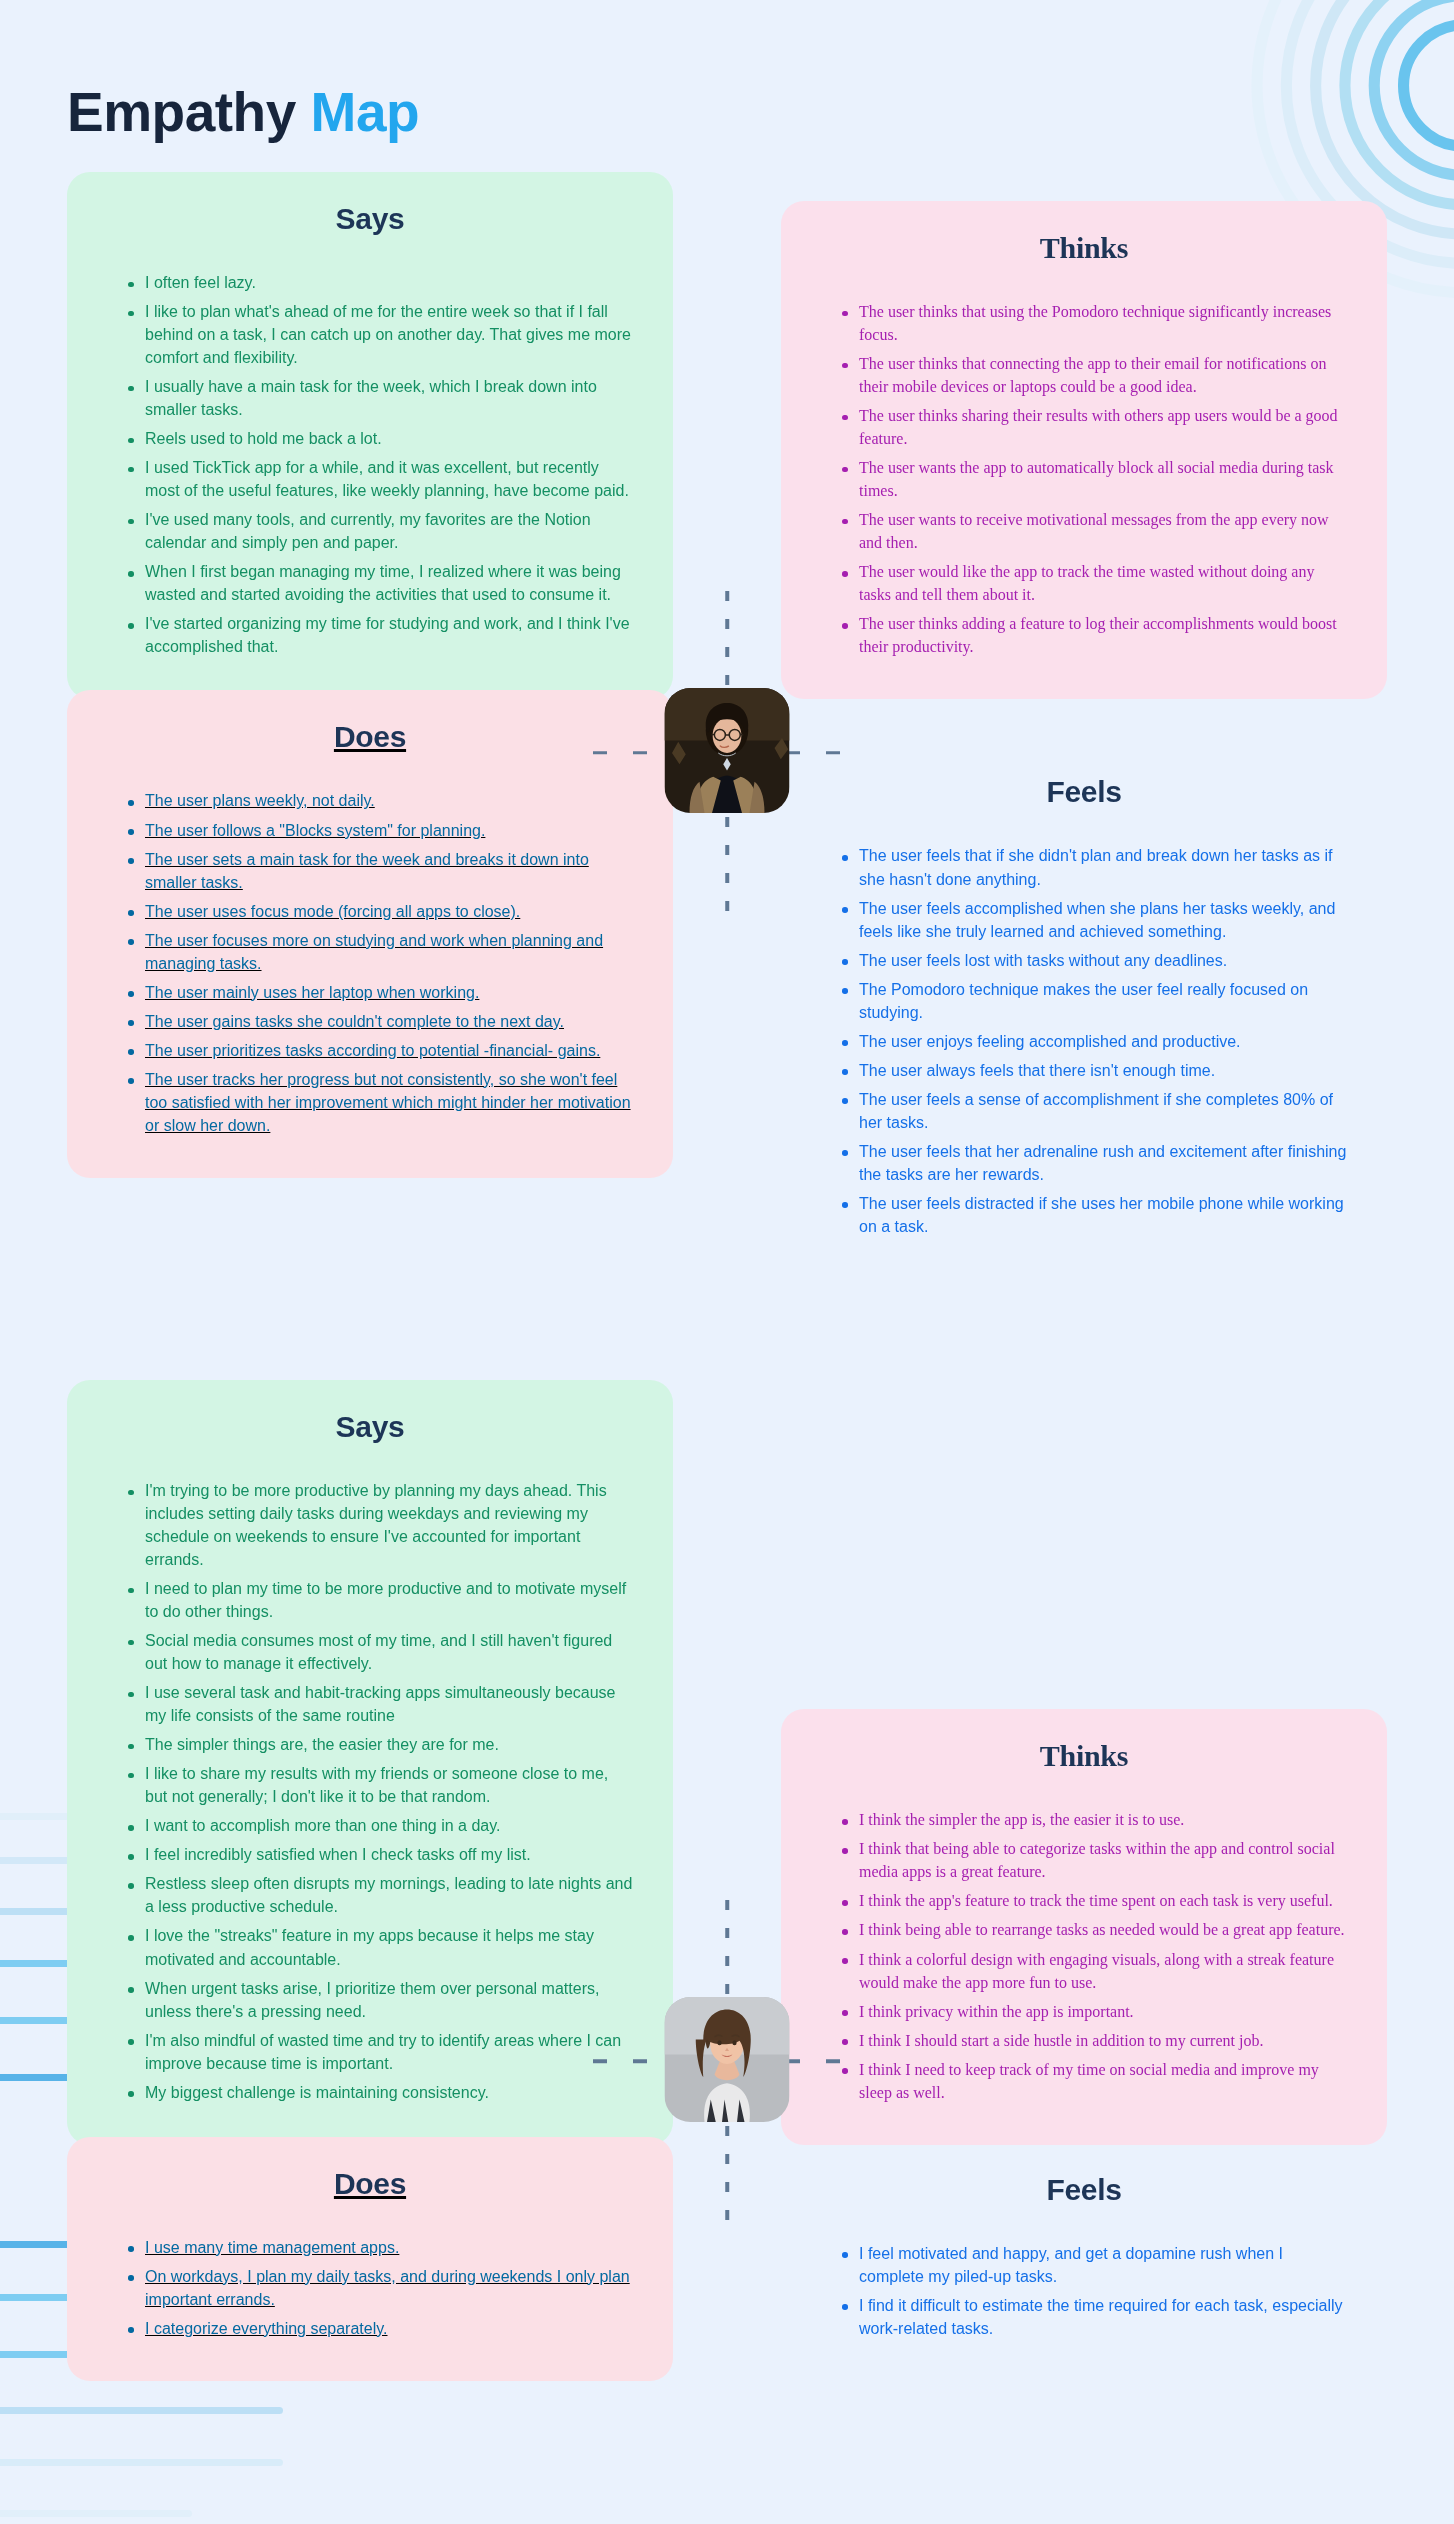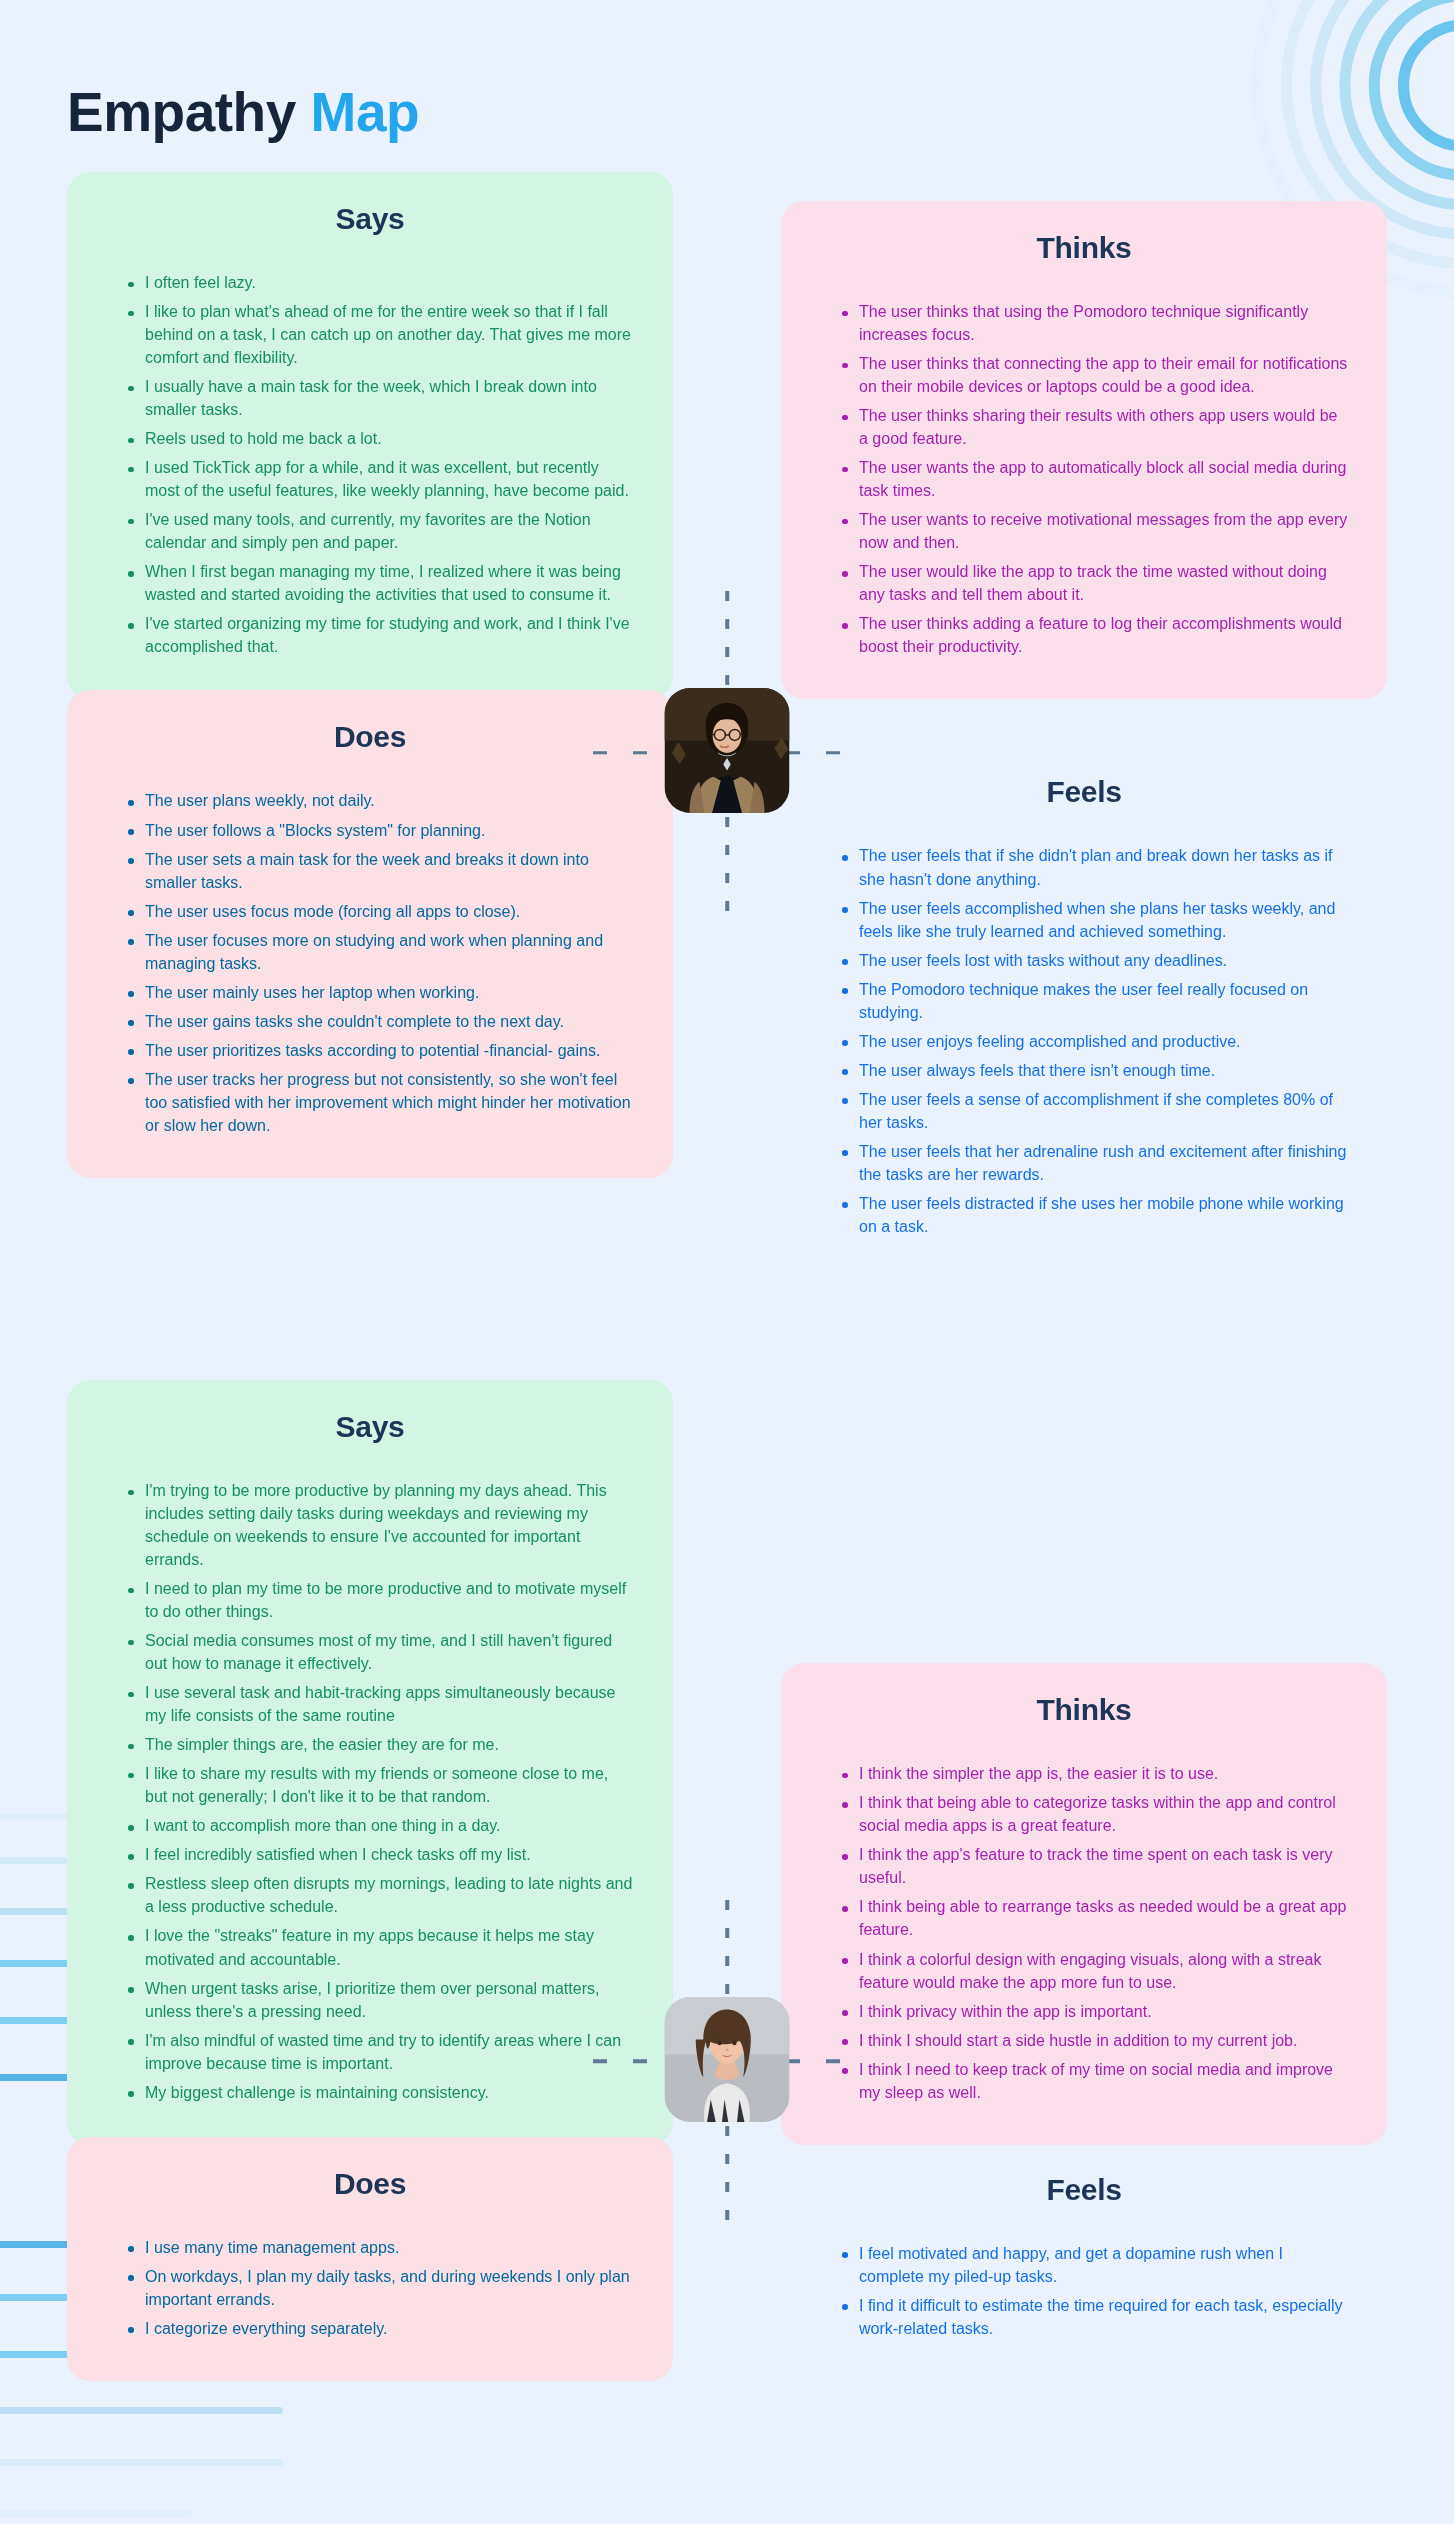--- a/index.html
+++ b/index.html
@@ -77,21 +77,21 @@
   }
 
   .card {
     width: 606px;
     border-radius: 23px;
     padding: 30px 39px 35px 39px;
     position: relative;
   }
   .card.says   { background: #d3f5e4; }
   .card.thinks { background: #fbe0ec; }
-  .card.does   { background: #fbe0e6; }
+  .card.does   { background: #fbe0e6; text-decoration: underline; }
   .card.feels  { background: transparent; }
 
   .card-title {
     text-align: center;
     font-size: 30px;
     font-weight: 700;
     color: #1d3557;
     margin-bottom: 35px;
     letter-spacing: -0.3px;
   }
@@ -122,21 +122,21 @@
   .card.thinks li { color: #a51fb0; }
   .card.does  li { color: #0369a1; }
   .card.feels li { color: #1570e8; }
 
   
   .row-1 { margin-top: 32px; }
   .row-2 { margin-top: -9px; align-items: flex-start; }
   .row-3 { margin-top: 101px; }
   .row-4 { margin-top: -8px; }
 
-  .col-right-shift { margin-top: 18px; }
+  .col-right-shift { margin-top: 18px; font-family: Liberation Serif, serif; }
 
   
   .connector {
     position: absolute;
     z-index: 5;
     pointer-events: none;
   }
   .dash-v {
     position: absolute;
     left: 50%;

